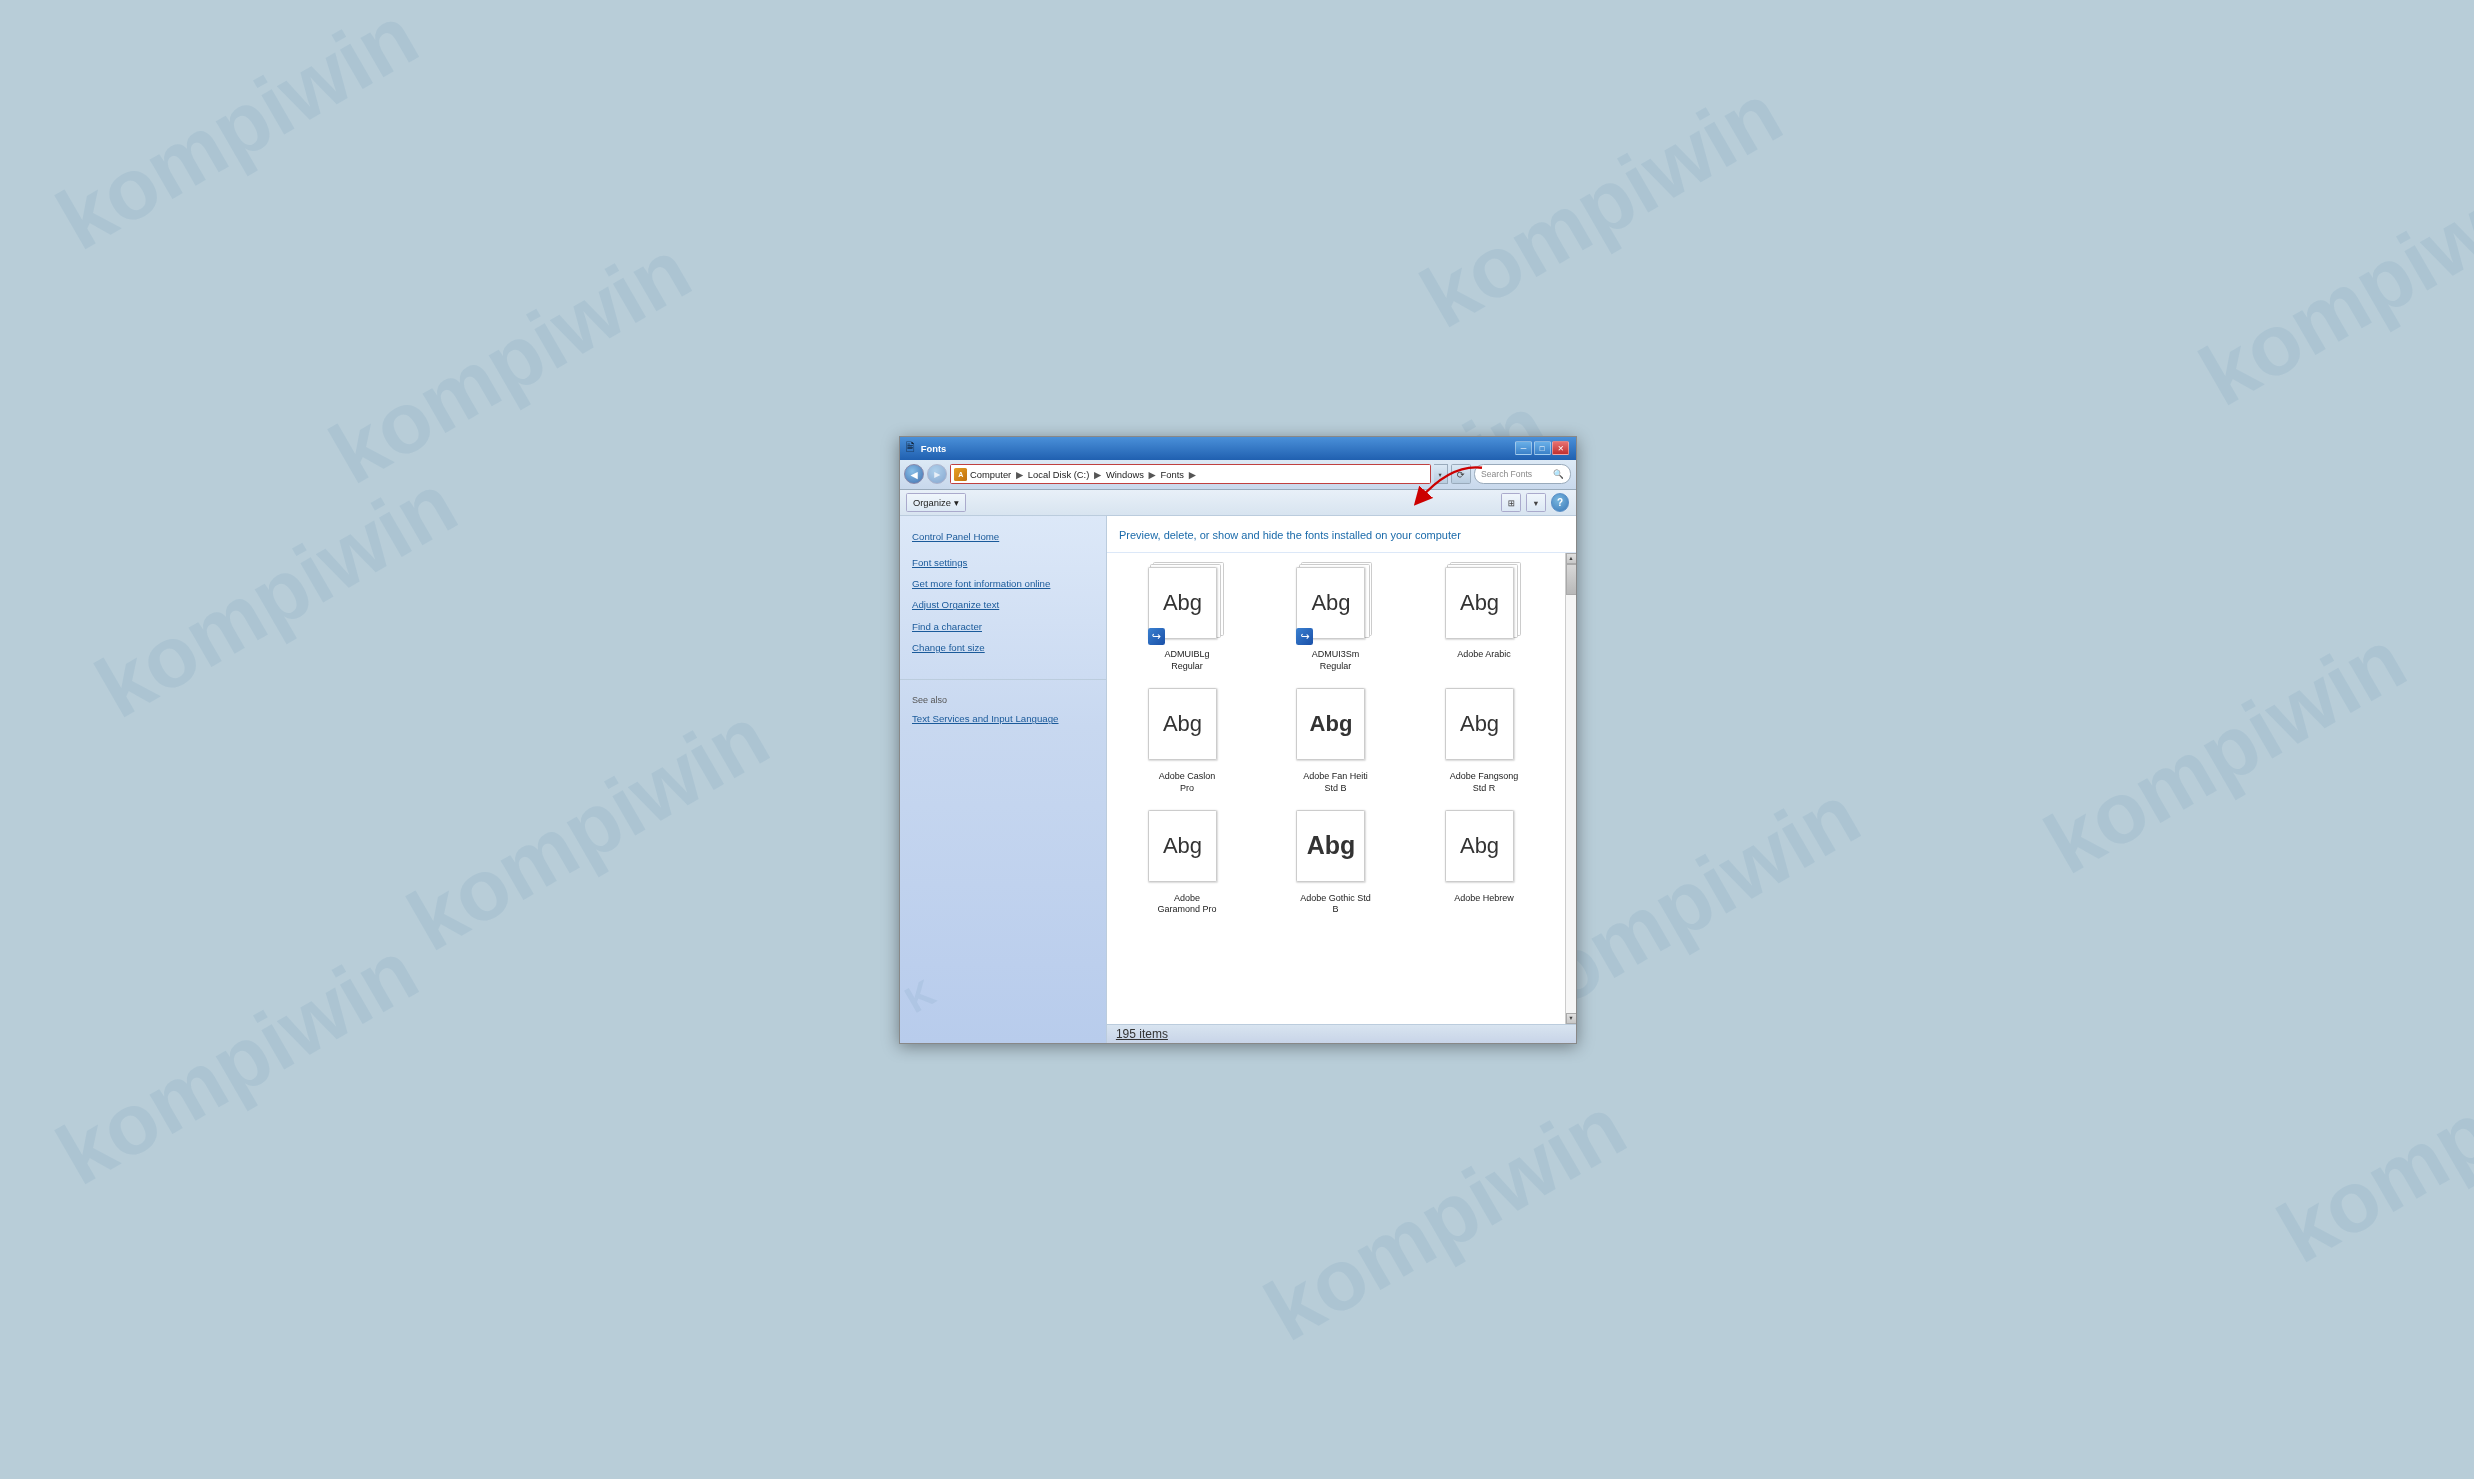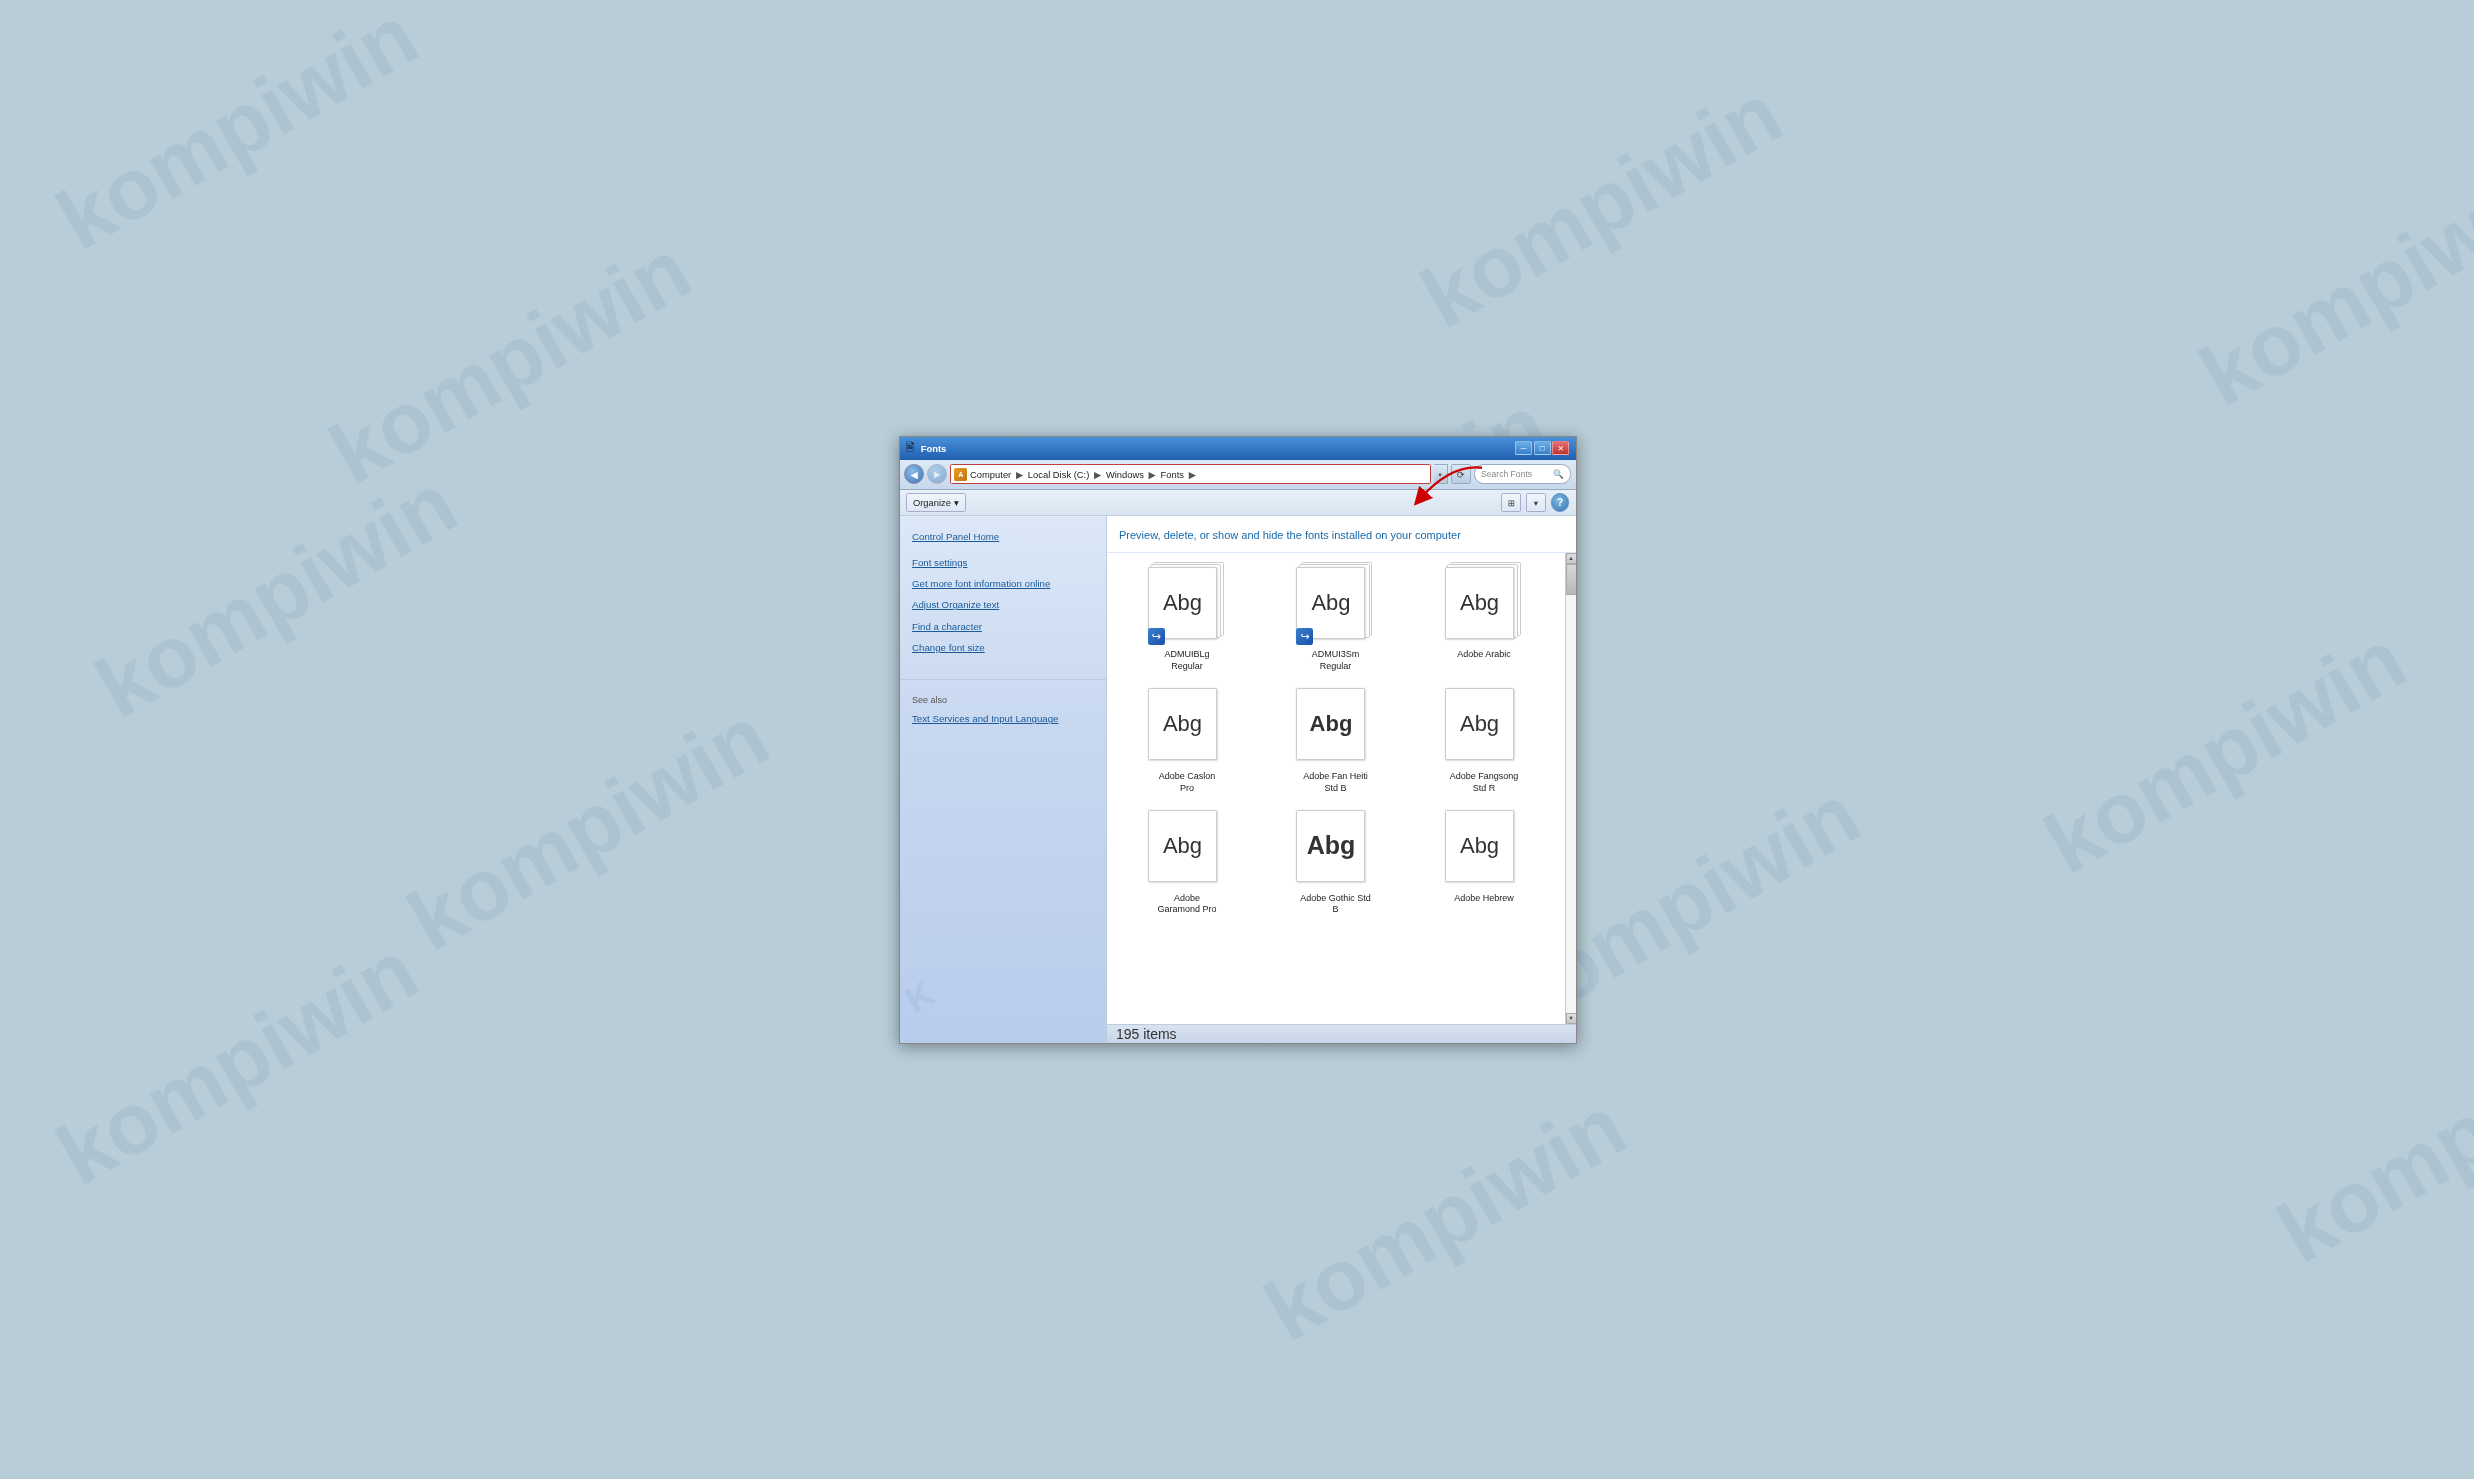--- a/index.html
+++ b/index.html
@@ -444,23 +444,24 @@
     }
 
     
     .status-bar {
       height: 18.7px;
       background: linear-gradient(to bottom, #d8e4f0, #c8d4e8);
       border-top: 0.8px solid #bcd;
       display: flex;
       align-items: center;
       padding: 0 9.4px;
-      font-size: 14px;
+      font-size: 12px;
       color: #333;
       flex-shrink: 0;
+      text-decoration: underline;
     }
 
     
     .annotation-svg {
       position: absolute;
       top: 23.4px;
       right: 78px;
       width: 125px;
       height: 62px;
       pointer-events: none;

